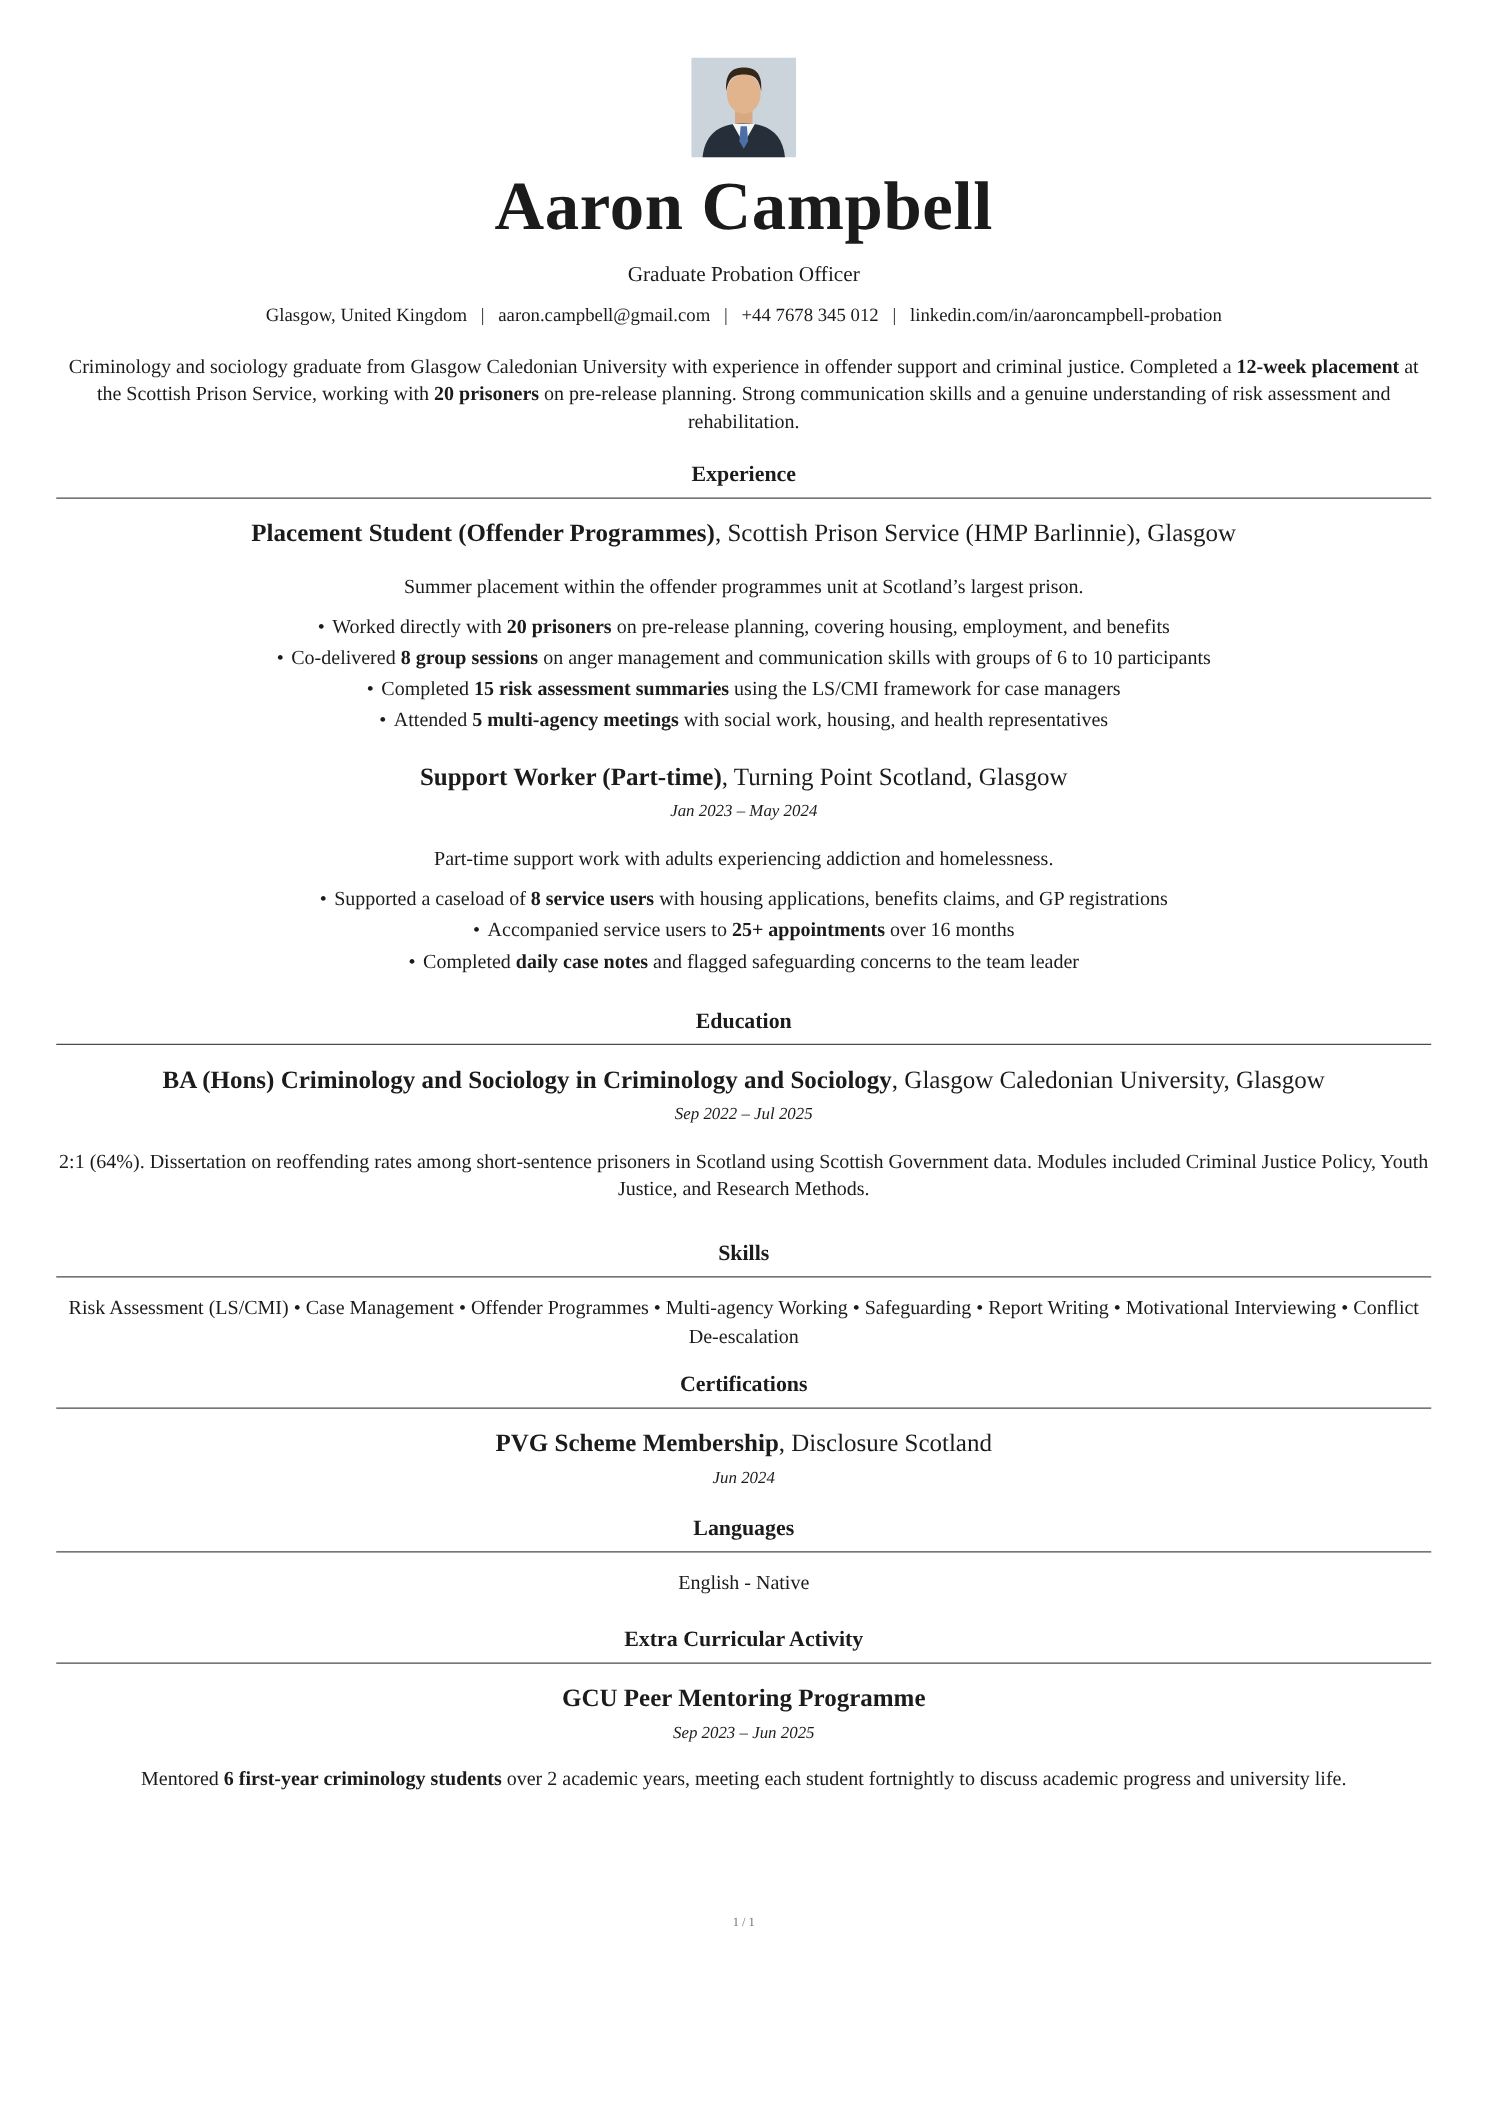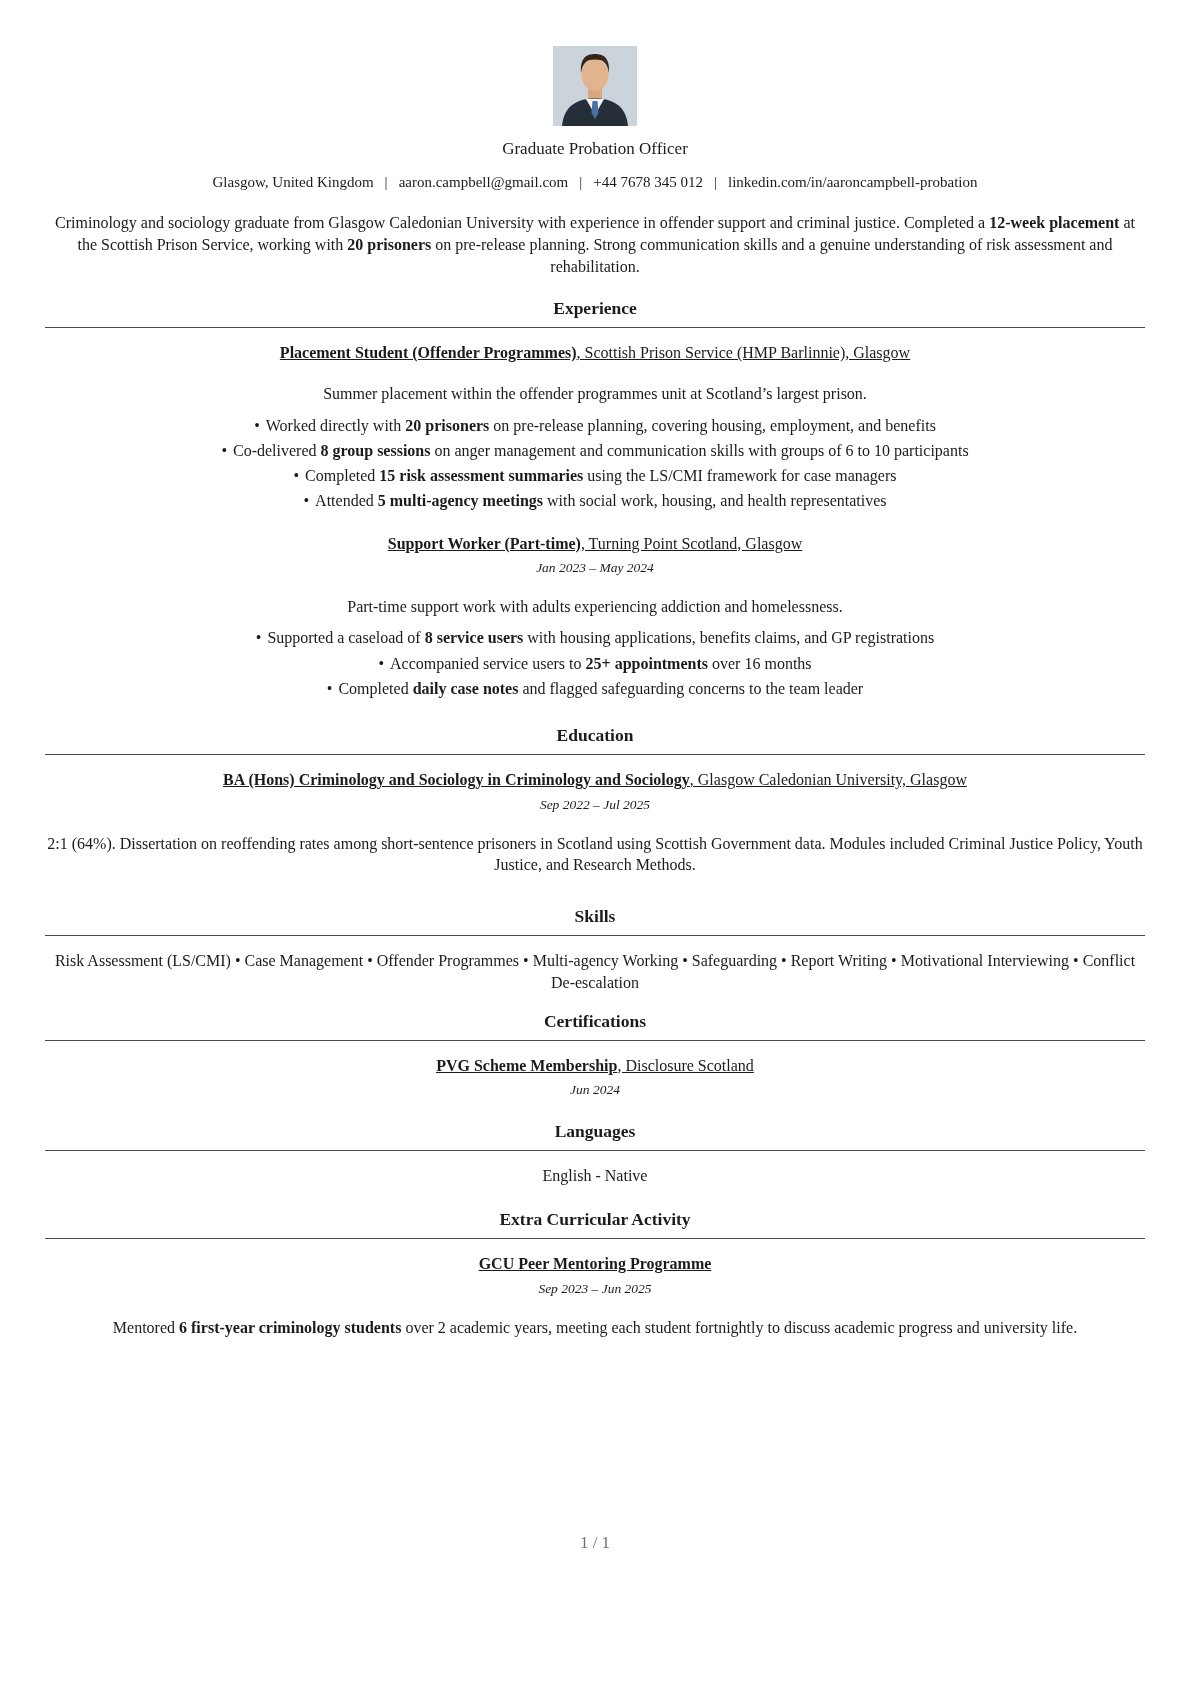--- a/index.html
+++ b/index.html
@@ -46,21 +46,21 @@
   }
   .section-heading {
     font-size: 17.5px;
     font-weight: 700;
     margin: 20px 0 0 0;
     padding-bottom: 8px;
     border-bottom: 1.5px solid #4b4b4b;
     line-height: 1.2;
   }
   .entry { margin-top: 15px; }
-  .entry-title { font-size: 16px; line-height: 1.3; text-decoration: underline; }
+  .entry-title { font-size: 20px; line-height: 1.3; }
   .dates {
     font-size: 13.5px;
     font-style: italic;
     margin-top: 5px;
     line-height: 1.3;
   }
   .entry-desc {
     font-size: 16px;
     margin-top: 19px;
     line-height: 1.35;
@@ -76,40 +76,41 @@
     font-size: 16px;
     line-height: 1.4;
     margin-top: 14px;
   }
   .footer {
     position: absolute;
     top: 1533px;
     left: 0;
     right: 0;
     text-align: center;
-    font-size: 17px;
+    font-size: 10px;
     color: #737373;
   }
   b { font-weight: 700; }
 </style>
 </head>
 <body>
 
 <div class="page">
 
   <svg class="photo" viewBox="0 0 84 80" aria-hidden="true">
     <rect x="0" y="0" width="84" height="80" fill="#ccd4db"></rect>
     <rect x="35" y="38" width="14" height="18" fill="#d8a881"></rect>
     <path d="M9,80 C11,59 25,52.5 42,52.5 C59,52.5 73,59 75,80 Z" fill="#252e39"></path>
     <polygon points="33,53 51,53 42,69" fill="#f4f5f6"></polygon>
     <polygon points="39.5,55 44.5,55 45.5,67 42,73 38.5,67" fill="#4d6fa8"></polygon>
     <ellipse cx="42" cy="29" rx="13.5" ry="16" fill="#e2b48d"></ellipse>
     <path d="M28,27 C27,11 34,8 42,8 C50,8 57,11 56,27 C54,16 50,13.5 42,13.5 C34,13.5 30,16 28,27 Z" fill="#35261a"></path>
   </svg>
 
+  <h1 class="name">Aaron Campbell</h1>
 
   <div class="role">Graduate Probation Officer</div>
 
   <div class="contact">
     <span>Glasgow, United Kingdom</span><span class="sep">|</span><span>aaron.campbell@gmail.com</span><span class="sep">|</span><span>+44 7678 345 012</span><span class="sep">|</span><span>linkedin.com/in/aaroncampbell-probation</span>
   </div>
 
   <p class="summary"><span>Criminology and sociology graduate from Glasgow Caledonian University with experience in offender support and criminal justice. Completed a </span><b>12-week placement</b><span> at the Scottish Prison Service, working with </span><b>20 prisoners</b><span> on pre-release planning. Strong communication skills and a genuine understanding of risk assessment and rehabilitation.</span></p>
 
   <section>

